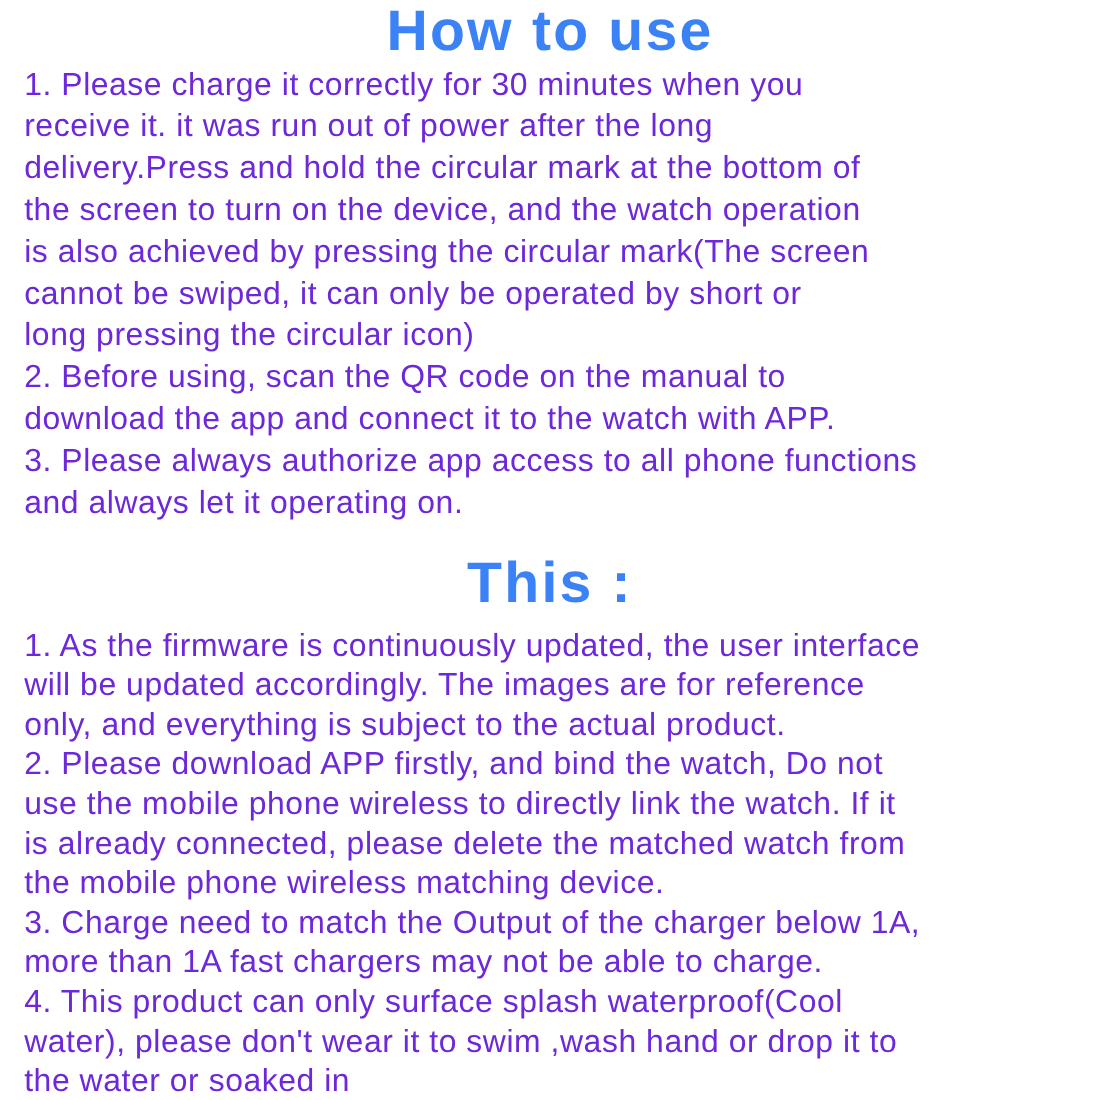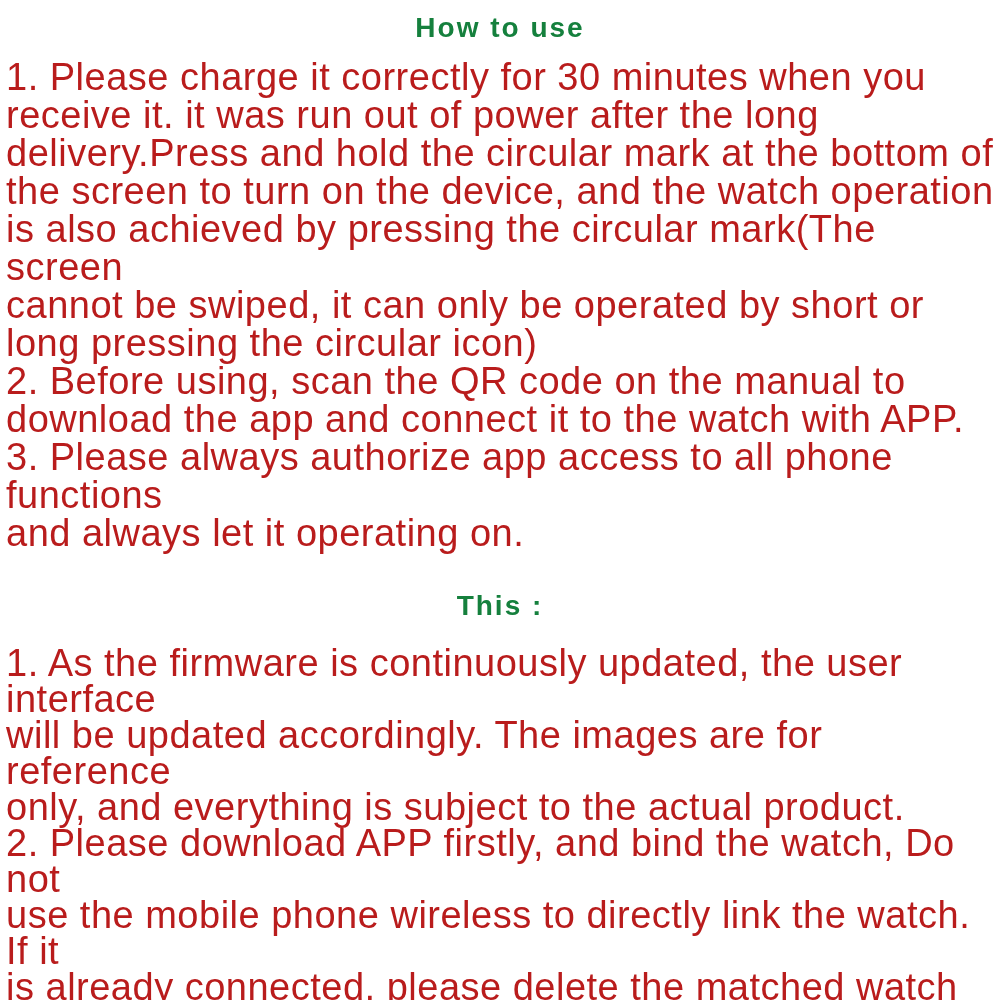--- a/index.html
+++ b/index.html
@@ -13,35 +13,35 @@
     height: 1000px;
     background: #ffffff;
     overflow: hidden;
     font-family: "Liberation Sans", sans-serif;
     box-sizing: border-box;
     padding-top: 4px;
   }
   .section-title {
     margin: 0;
     text-align: center;
-    color: #15803d;
-    font-size: 28px;
+    color: #3b82f6;
+    font-size: 52px;
     line-height: 48px;
     font-weight: 600;
     letter-spacing: 2px;
   }
   .section-title.note {
     margin-top: 28px;
     line-height: 52px;
   }
   .body-text {
-    margin: 0;
+    margin: 16px;
     padding: 0 6px;
-    color: #b91c1c;
-    font-size: 38px;
+    color: #6d28d9;
+    font-size: 29px;
     letter-spacing: 0.5px;
     white-space: pre-line;
   }
   .body-text.first {
     margin-top: 6px;
     line-height: 38px;
   }
   .body-text.second {
     margin-top: 13px;
     line-height: 36px;

